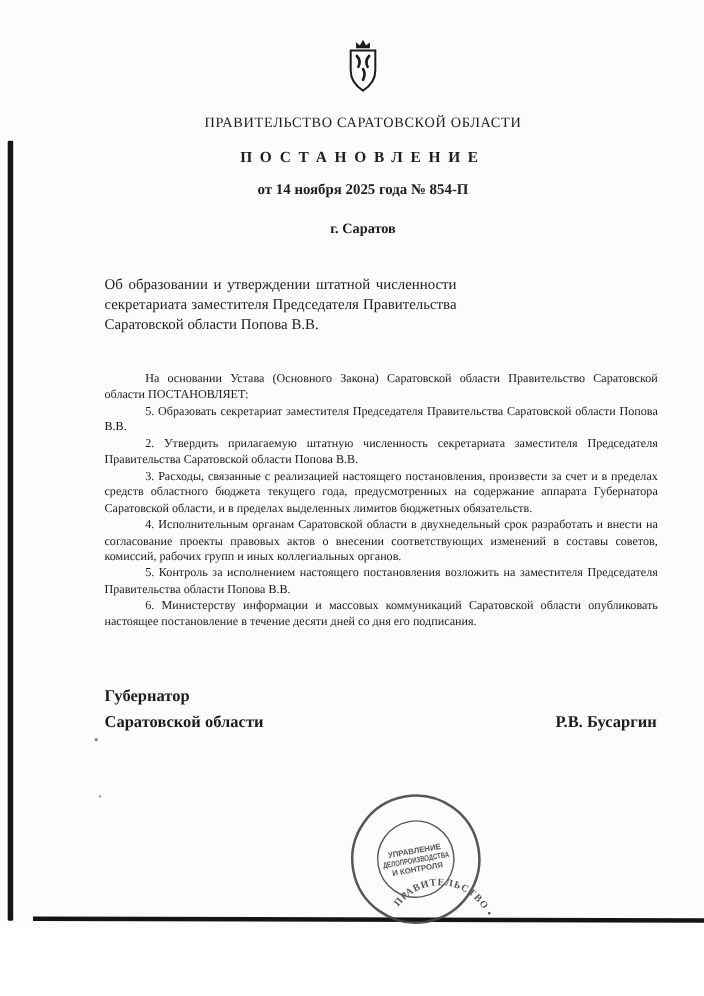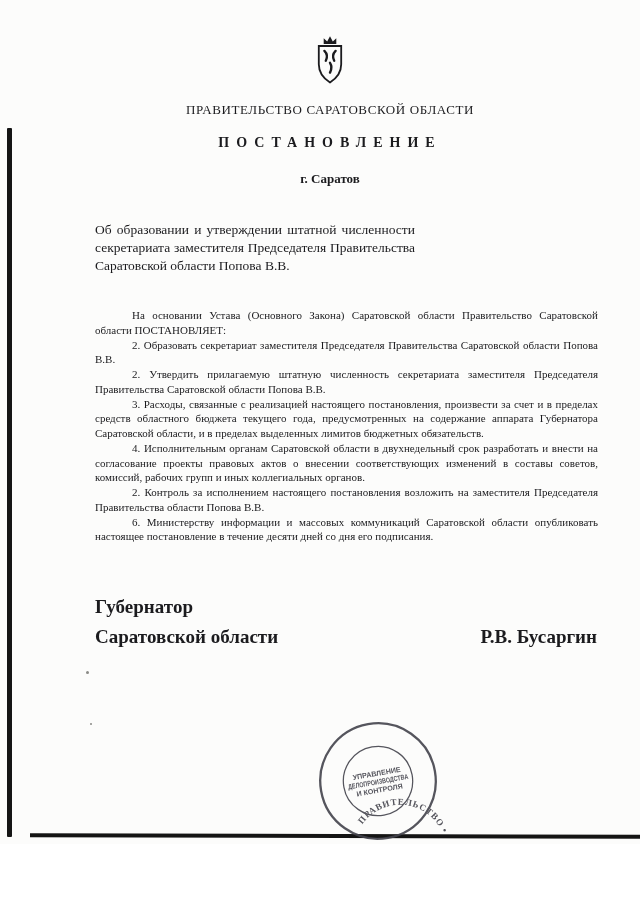--- a/index.html
+++ b/index.html
@@ -79,21 +79,21 @@
     text-align: justify;
   }
   .body p { text-indent: 37px; }
 
   
   .signature-row {
     margin: 48px 43px 10px 95px;
     display: flex;
     justify-content: space-between;
     align-items: flex-end;
-    font-size: 19px;
+    font-size: 15px;
     font-weight: bold;
     position: relative;
     z-index: 2;
   }
   .sign-position { line-height: 1.6; }
   .sign-name { line-height: 1.6; font-family: Liberation Serif, serif; }
 
   
   .stamp {
     position: absolute;
@@ -122,32 +122,33 @@
       <svg viewBox="0 0 60 72" width="42" height="52" aria-hidden="true">
         <path d="M21 13 L21 5 L26 9.5 L30 2 L34 9.5 L39 5 L39 13 Z" fill="#1b1b1e"></path>
         <path d="M14 16 H46 V42 Q46 58 30 68 Q14 58 14 42 Z" fill="none" stroke="#1b1b1e" stroke-width="2.6"></path>
         <path d="M22 23 Q28 29 24 37" stroke="#1b1b1e" stroke-width="3.4" fill="none" stroke-linecap="round"></path>
         <path d="M38 23 Q32 29 36 37" stroke="#1b1b1e" stroke-width="3.4" fill="none" stroke-linecap="round"></path>
         <path d="M30 40 Q34 46 30 54" stroke="#1b1b1e" stroke-width="3.4" fill="none" stroke-linecap="round"></path>
       </svg>
     </div>
     <div class="org-name">ПРАВИТЕЛЬСТВО САРАТОВСКОЙ ОБЛАСТИ</div>
     <div class="doc-type">ПОСТАНОВЛЕНИЕ</div>
+    <div class="doc-date">от 14 ноября 2025 года № 854-П</div>
     <div class="doc-city">г. Саратов</div>
   </div>
 
   <div class="subject">Об образовании и утверждении штатной численности секретариата заместителя Председателя Правительства Саратовской области Попова В.В.</div>
 
   <div class="body">
     <p>На основании Устава (Основного Закона) Саратовской области Правительство Саратовской области ПОСТАНОВЛЯЕТ:</p>
-    <p>2. Образовать секретариат заместителя Председателя Правительства Саратовской области Попова В.В.</p>
+    <p>5. Образовать секретариат заместителя Председателя Правительства Саратовской области Попова В.В.</p>
     <p>2. Утвердить прилагаемую штатную численность секретариата заместителя Председателя Правительства Саратовской области Попова В.В.</p>
     <p>3. Расходы, связанные с реализацией настоящего постановления, произвести за счет и в пределах средств областного бюджета текущего года, предусмотренных на содержание аппарата Губернатора Саратовской области, и в пределах выделенных лимитов бюджетных обязательств.</p>
     <p>4. Исполнительным органам Саратовской области в двухнедельный срок разработать и внести на согласование проекты правовых актов о внесении соответствующих изменений в составы советов, комиссий, рабочих групп и иных коллегиальных органов.</p>
-    <p>2. Контроль за исполнением настоящего постановления возложить на заместителя Председателя Правительства области Попова В.В.</p>
+    <p>5. Контроль за исполнением настоящего постановления возложить на заместителя Председателя Правительства области Попова В.В.</p>
     <p>6. Министерству информации и массовых коммуникаций Саратовской области опубликовать настоящее постановление в течение десяти дней со дня его подписания.</p>
   </div>
 
   <div class="signature-row">
     <div class="sign-position">
       <div>Губернатор</div>
       <div>Саратовской области</div>
     </div>
     <div class="sign-name">Р.В. Бусаргин</div>
   </div>

